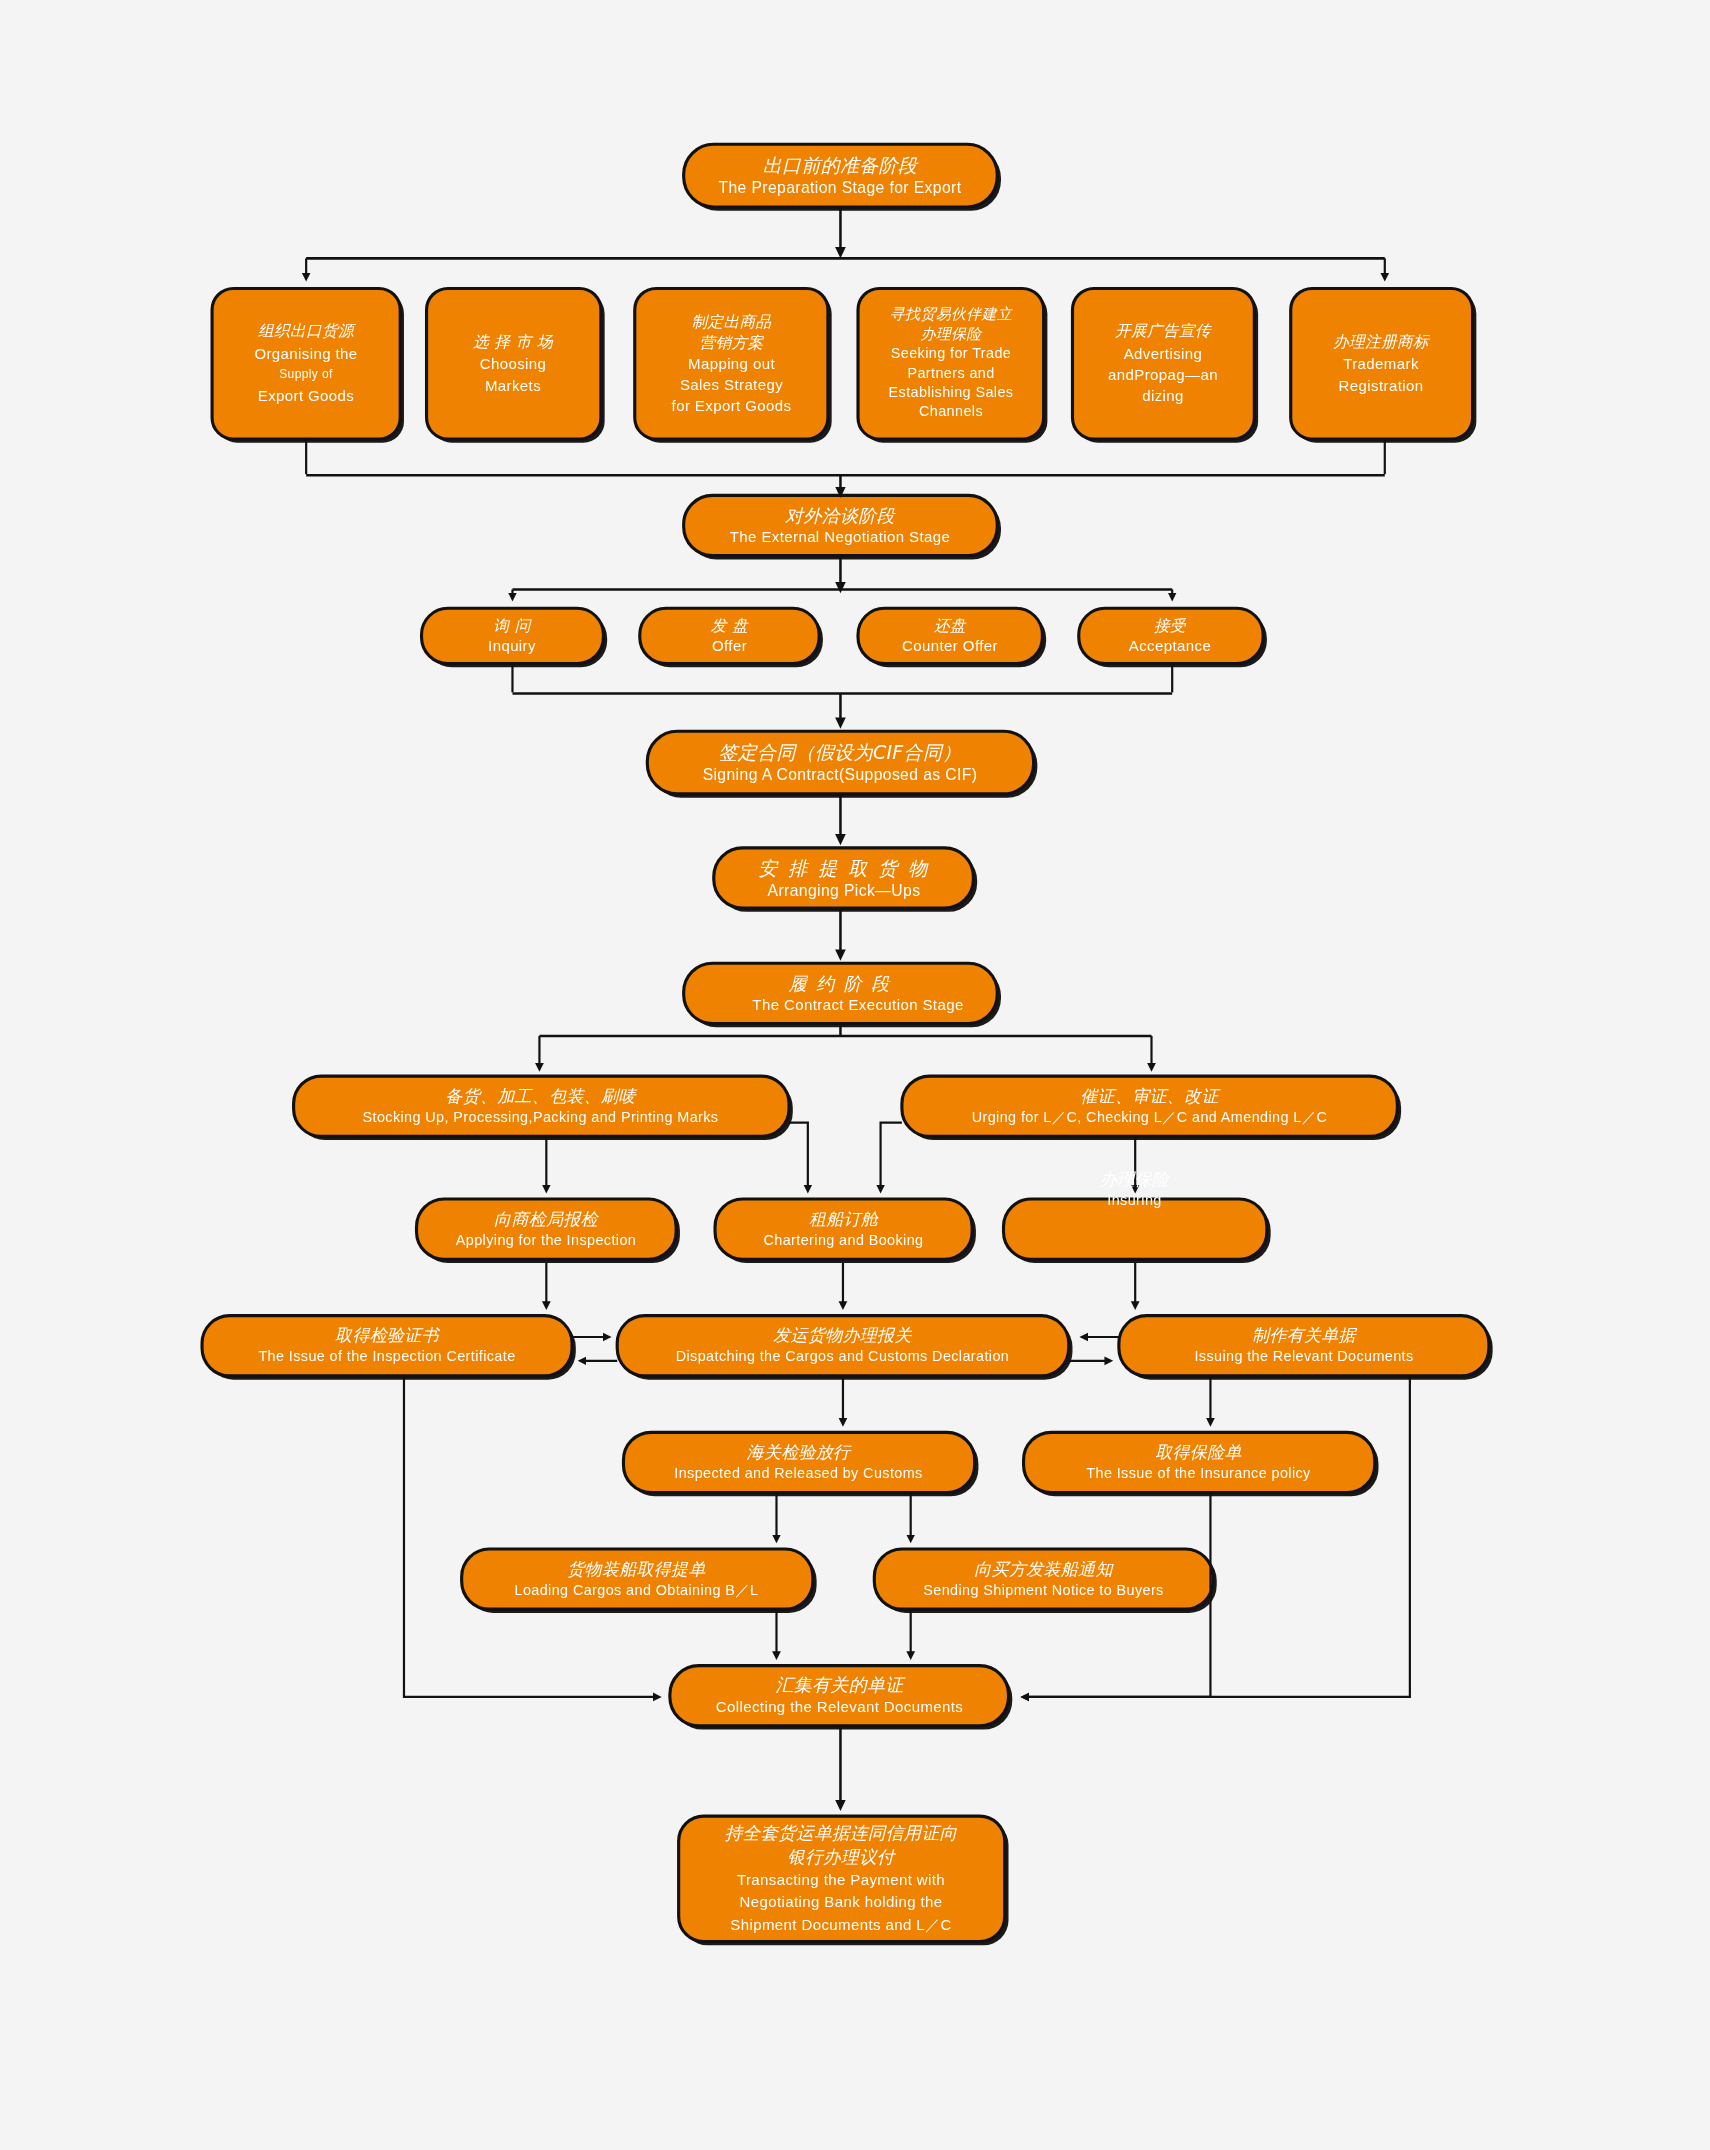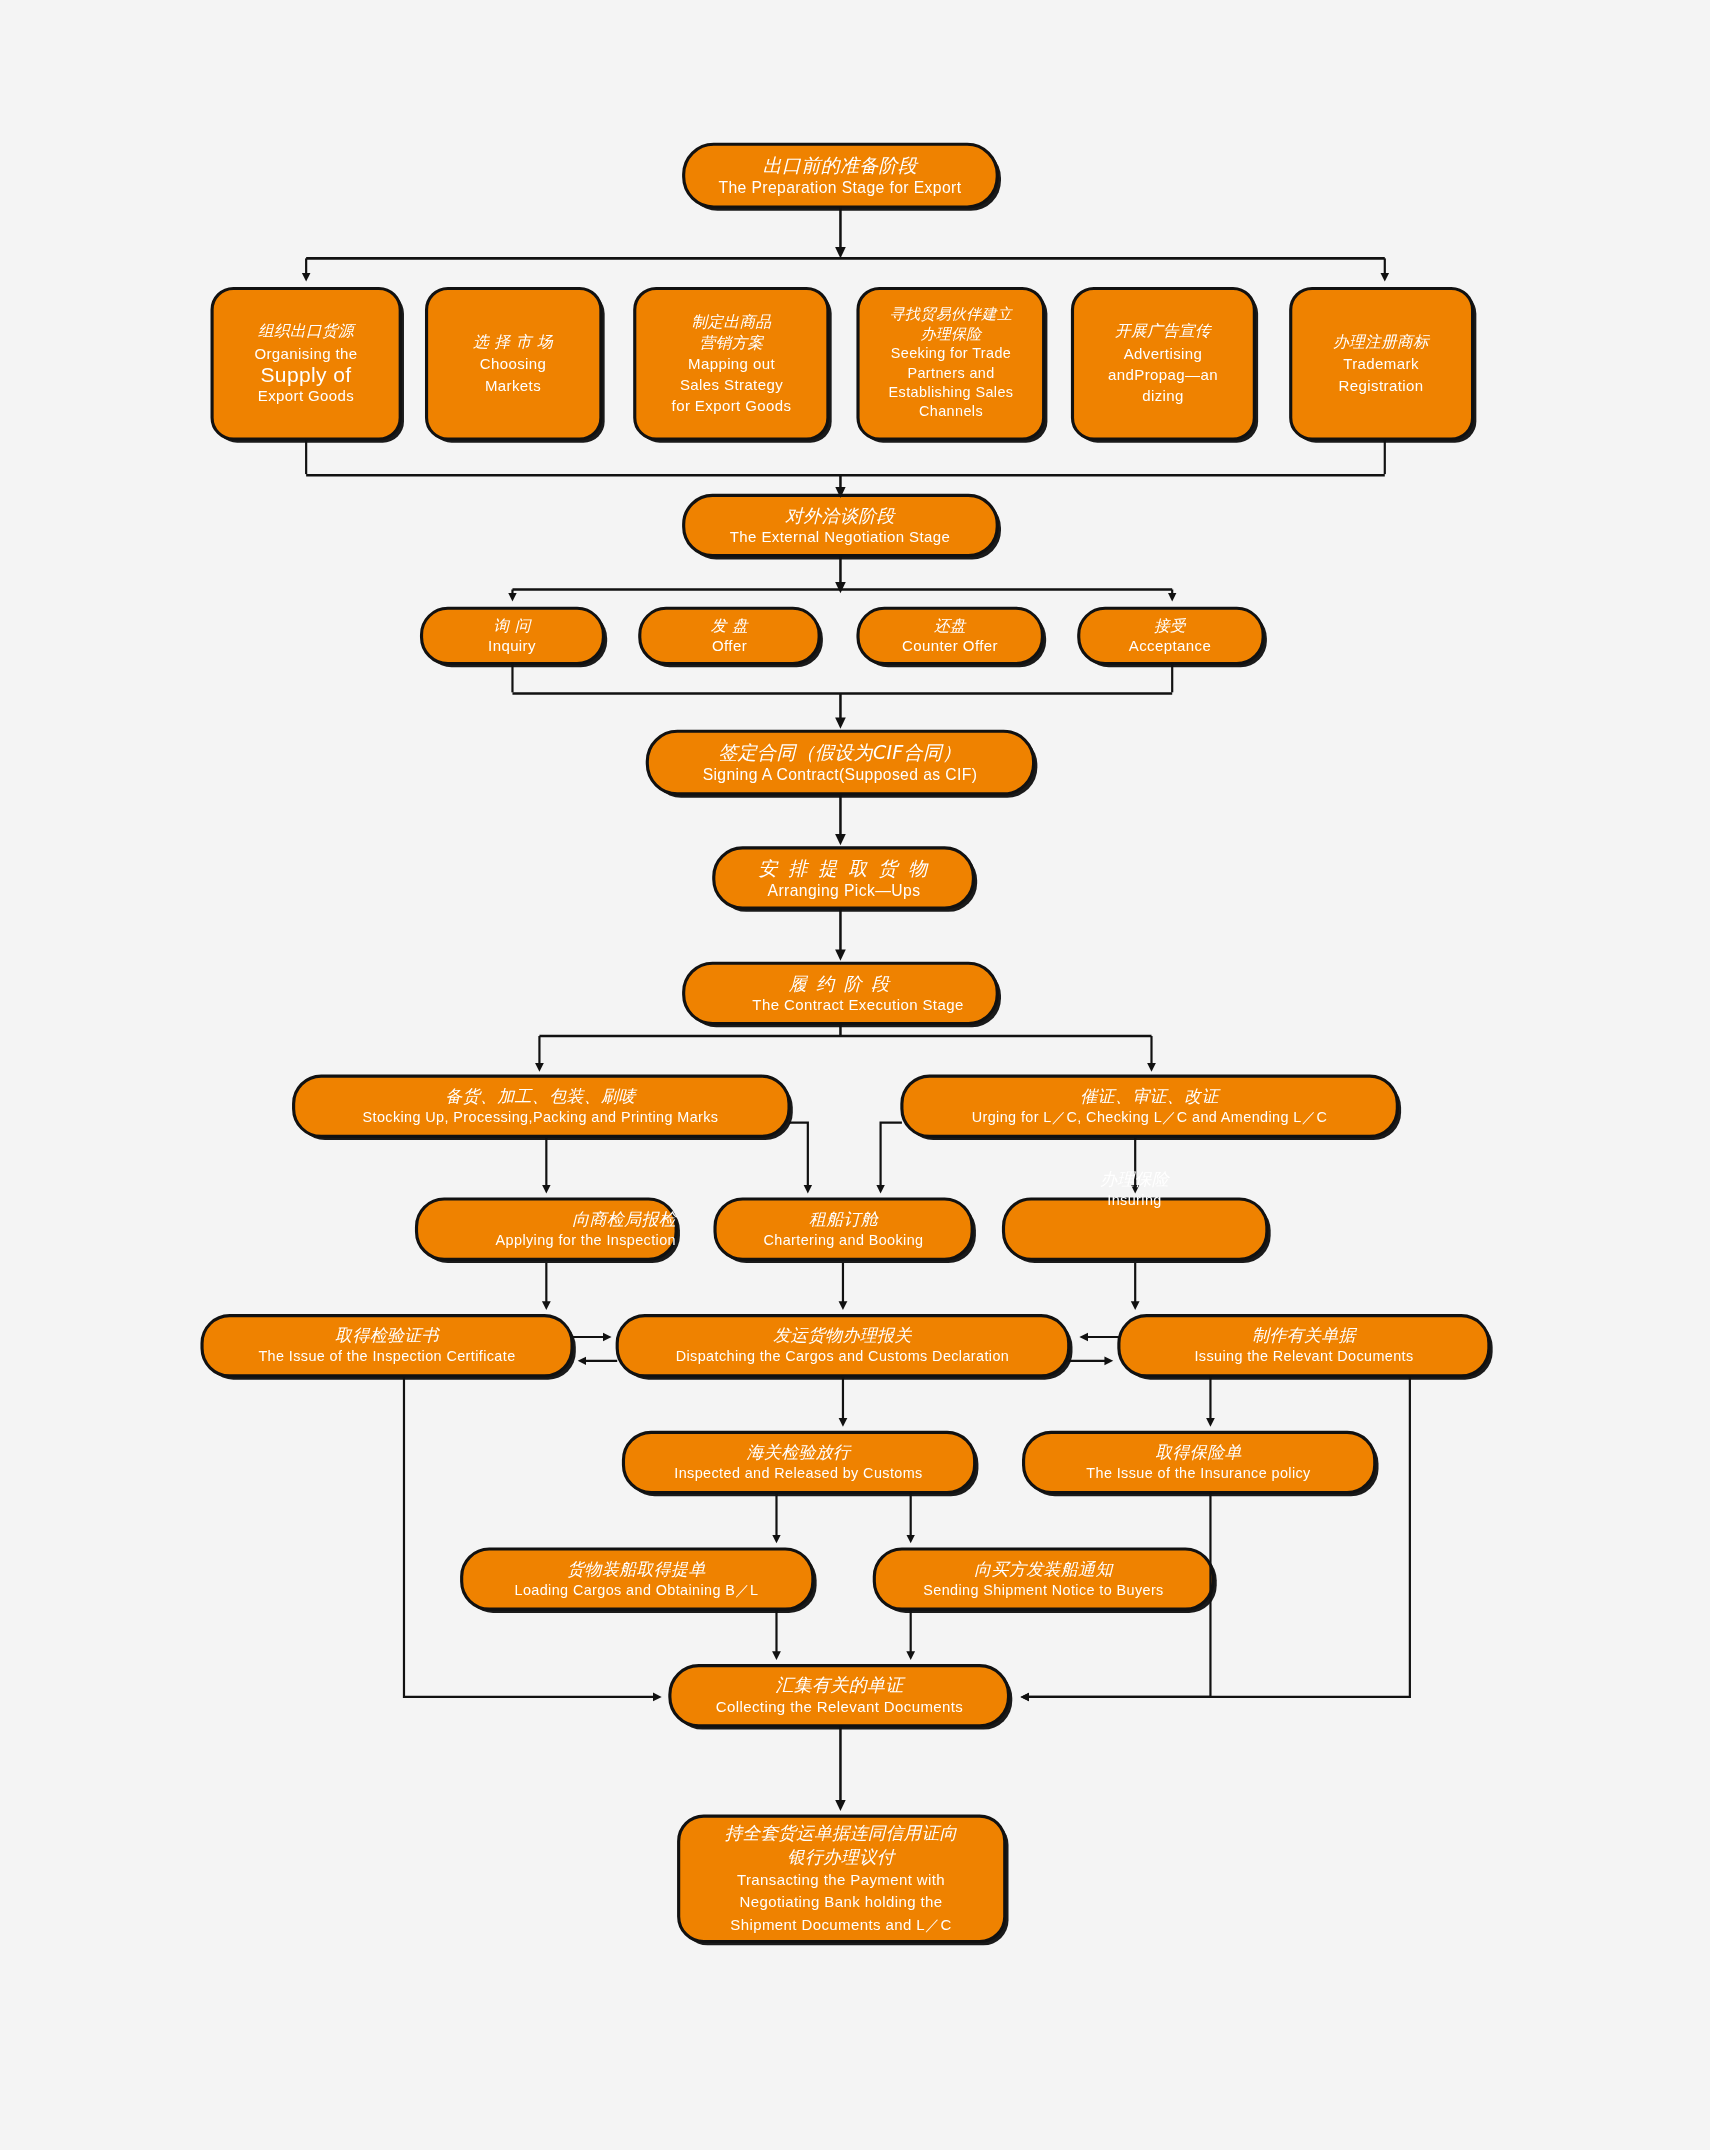--- a/index.html
+++ b/index.html
@@ -251,21 +251,21 @@
   </svg>
 
   <div class="node-label" style="left:683px; top:144px; width:314px; height:63px;">
     <div class="line-cn" style="font-size:19px; line-height:24px;">出口前的准备阶段</div>
     <div class="line-en" style="font-size:15.7px; line-height:21px;">The  Preparation  Stage  for  Export</div>
   </div>
 
   <div class="node-label" style="left:212px; top:288px; width:188px; height:150px;">
     <div class="line-cn" style="font-size:15.7px; line-height:22.6px;">组织出口货源</div>
     <div class="line-en" style="font-size:15px; line-height:21px;">Organising  the</div>
-    <div class="line-en" style="font-size:21px; line-height:21px;text-align:center;">Supply  of</div>
+    <div class="line-en" style="font-size:12px; line-height:21px;text-align:center;">Supply  of</div>
     <div class="line-en" style="font-size:15px; line-height:21px;">Export  Goods</div>
   </div>
 
   <div class="node-label" style="left:426px; top:288px; width:174px; height:150px;">
     <div class="line-cn" style="font-size:15.7px; line-height:23px;">选 择 市 场</div>
     <div class="line-en" style="font-size:15px; line-height:22px;">Choosing</div>
     <div class="line-en" style="font-size:15px; line-height:22px;">Markets</div>
   </div>
 
   <div class="node-label" style="left:635px; top:288px; width:193px; height:150px;">
@@ -337,21 +337,21 @@
 
   <div class="node-label" style="left:293px; top:1076px; width:495px; height:60px;">
     <div class="line-cn" style="font-size:17px; line-height:22.6px;">备货、加工、包装、刷唛</div>
     <div class="line-en" style="font-size:14.4px; line-height:19.4px;">Stocking  Up,  Processing,Packing  and  Printing  Marks</div>
   </div>
   <div class="node-label" style="left:902px; top:1076px; width:495px; height:60px;">
     <div class="line-cn" style="font-size:17px; line-height:22.6px;">催证、审证、改证</div>
     <div class="line-en" style="font-size:14.4px; line-height:19.4px;">Urging  for  L／C,  Checking  L／C  and  Amending  L／C</div>
   </div>
 
-  <div class="node-label" style="left:416px; top:1199px; width:260px; height:60px;align-items:flex-end;">
+  <div class="node-label" style="left:416px; top:1199px; width:260px; height:60px;">
     <div class="line-cn" style="font-size:17px; line-height:22.6px;">向商检局报检</div>
     <div class="line-en" style="font-size:14.4px; line-height:19.4px;">Applying  for  the  Inspection</div>
   </div>
   <div class="node-label" style="left:715px; top:1199px; width:257px; height:60px;">
     <div class="line-cn" style="font-size:17px; line-height:22.6px;">租船订舱</div>
     <div class="line-en" style="font-size:14.4px; line-height:19.4px;">Chartering  and  Booking</div>
   </div>
   <div class="node-label" style="left:1003px; top:1159px; width:263px; height:60px;">
     <div class="line-cn" style="font-size:17px; line-height:22.6px;">办理保险</div>
     <div class="line-en" style="font-size:14.4px; line-height:19.4px;">Insuring</div>

